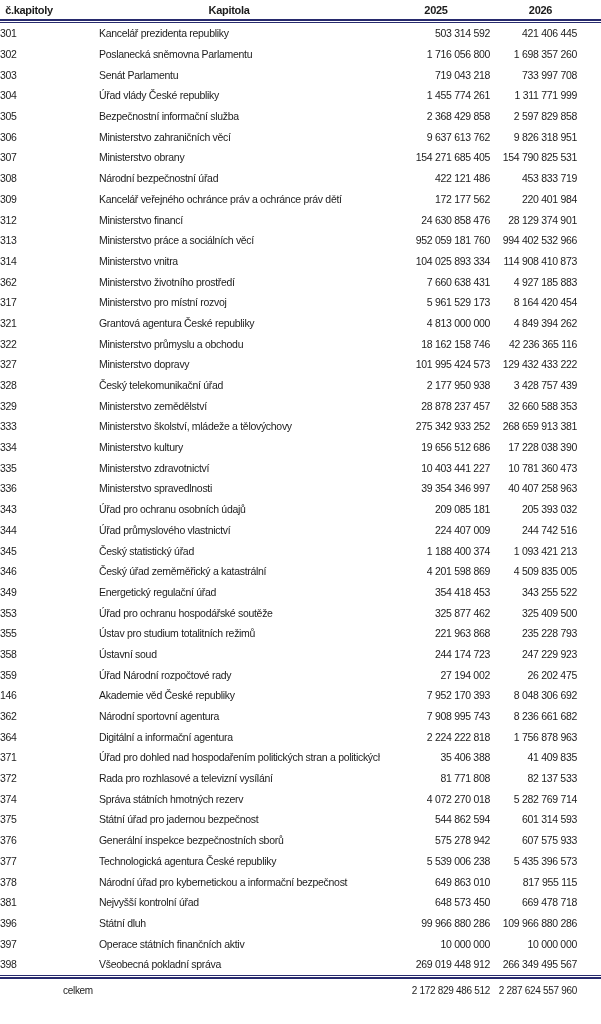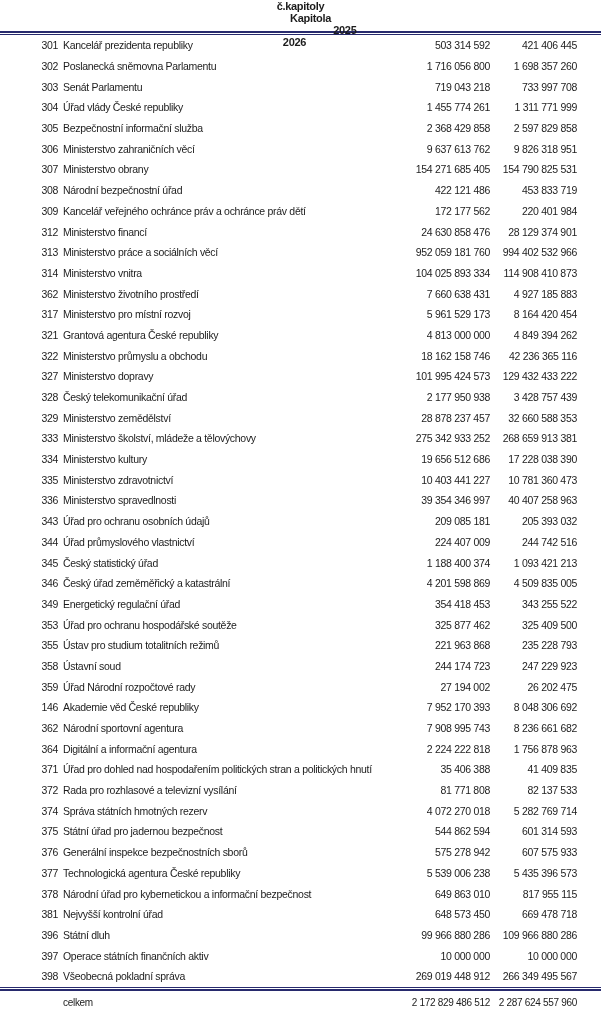--- a/index.html
+++ b/index.html
@@ -12,22 +12,22 @@
   body {
     width: 601px; height: 1024px;
     font-family: "Liberation Sans", sans-serif;
     color: var(--text);
     overflow: hidden;
   }
   .page { width: 601px; height: 1024px; background: var(--bg); }
 
   .hdr {
     display: flex; align-items: center;
-    height: 31px;
-    font-weight: bold; font-size: 11px; letter-spacing: -0.3px; flex-direction: column;
+    height: 19px;
+    font-weight: bold; font-size: 11px; letter-spacing: -0.3px;
   }
   .rule {
     height: 4px;
     border-top: 2px solid var(--rule);
     border-bottom: 1px solid var(--rule);
   }
   .rule-bottom {
     height: 4px;
     border-top: 1px solid var(--rule);
     border-bottom: 2px solid var(--rule);
@@ -37,31 +37,31 @@
     display: flex; align-items: center;
     height: 20.7px;
     font-size: 10.5px; letter-spacing: -0.3px;
   }
   .total-row {
     display: flex; align-items: center;
     height: 24px;
     font-weight: normal; font-size: 10px; letter-spacing: -0.3px;
   }
 
-  .c1 { width: 58px; text-align: right; }
+  .c1 { width: 58px; text-align: left; }
   .c2 { flex: 1; text-align: left; padding-left: 5px; }
   .c3 { width: 112px; text-align: right; padding-right: 2px; white-space: nowrap; }
   .c4 { width: 109px; text-align: right; padding-right: 24px; white-space: nowrap; }
 
   .hdr .c1 { text-align: center; }
   .hdr .c2 { text-align: center; padding-left: 20px; }
-  .hdr .c3 { padding-right: 0; }
+  .hdr .c3 { text-align: center; padding-right: 0; }
   .hdr .c4 { text-align: center; padding-right: 12px; }
 
-  .chname { white-space: nowrap; overflow: hidden; }
+  .chname { white-space: nowrap; overflow: hidden; margin-left: 36px; }
 </style>
 </head>
 <body>
 
 <div class="page">
 
   <div class="hdr">
     <div class="c1">č.kapitoly</div>
     <div class="c2">Kapitola</div>
     <div class="c3">2025</div>

